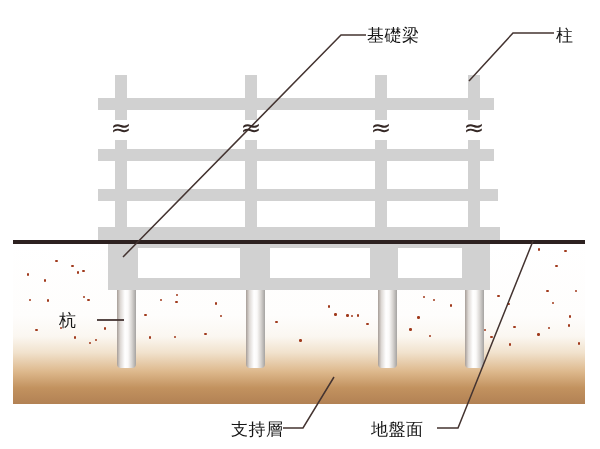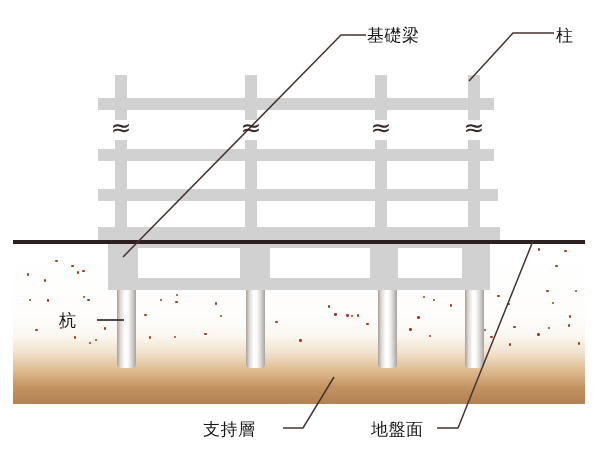--- a/index.html
+++ b/index.html
@@ -37,21 +37,21 @@
     font-size:25px;line-height:26px;color:#352825;font-family:"DejaVu Sans",sans-serif;
   }
   
   .lbl{
     position:absolute;z-index:8;font-size:17px;line-height:19px;
     letter-spacing:0.5px;color:#151515;white-space:nowrap;
   }
   #label-foundation-beam{left:367px;top:26px;}
   #label-column{left:556px;top:26px;}
   #label-pile{left:59px;top:311px;}
-  #label-bearing-stratum{left:203px;top:420px;}
+  #label-bearing-stratum{left:231px;top:420px;}
   #label-ground-surface{left:371px;top:420px;}
 </style>
 </head>
 <body>
 
 <div id="canvas">
 
   <div id="ground-area" class="abs"></div>
   <div id="dots" class="abs" style="left:0;top:0;width:600px;height:449px;z-index:2;pointer-events:none;">
       <div class="soil-dot" style="left: 158.323px; top: 254.636px; background: rgb(160, 58, 28);"></div>

